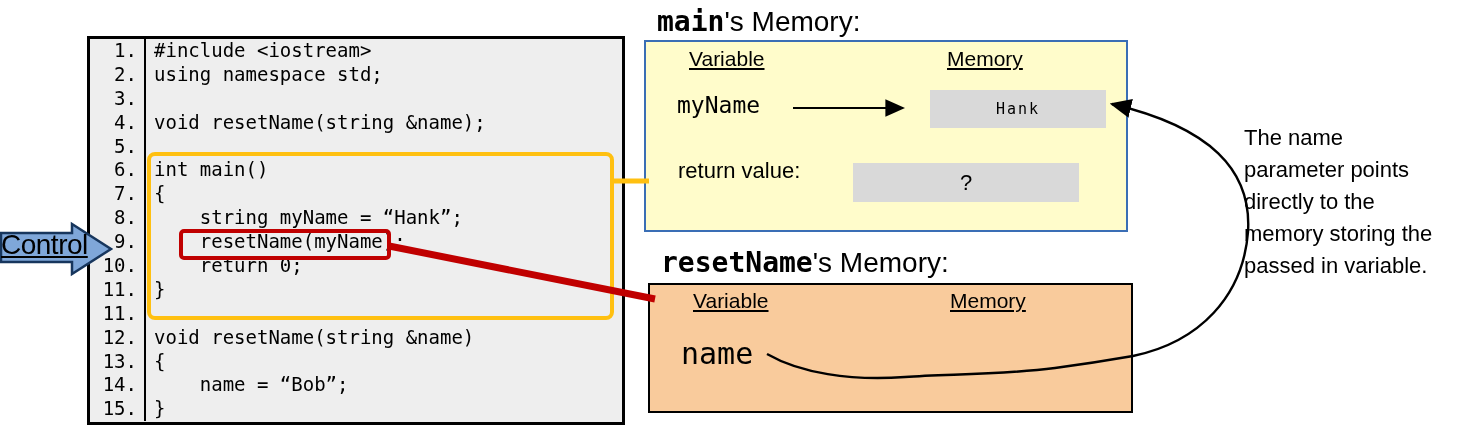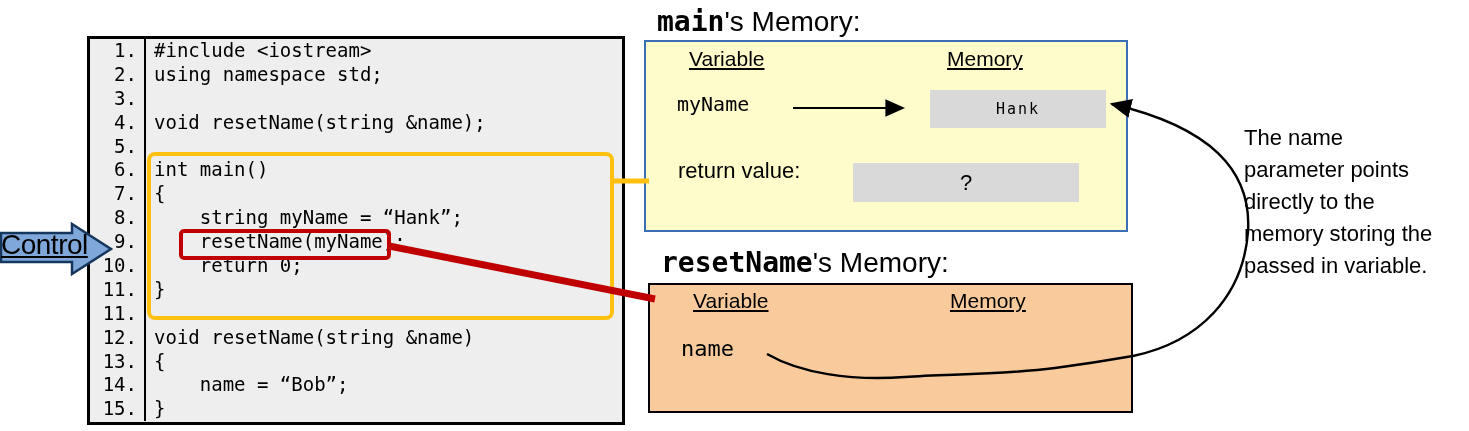--- a/index.html
+++ b/index.html
@@ -29,21 +29,21 @@
 
   
   #main-title{left:657px;top:5px;font-size:28px;z-index:2;white-space:pre;}
   #reset-title{left:661px;top:246px;font-size:28px;z-index:2;white-space:pre;}
   .mem-title-code{font-family:"DejaVu Sans Mono",monospace;font-weight:bold;}
   #main-mem-box{left:644px;top:40px;width:484px;height:192px;background:#FFFCCB;
                 border:2px solid #3A6EB5;box-sizing:border-box;z-index:1;}
   #reset-mem-box{left:648px;top:283px;width:485px;height:130px;background:#F9CB9C;
                  border:2px solid #000;box-sizing:border-box;z-index:1;}
   .col-hdr{font-size:21px;text-decoration:underline;z-index:2;}
-  .mem-var-mono{font-size:20px;z-index:2;}
+  .mem-var-mono{font-size:23px;z-index:2;}
   .mem-cell{background:#D9D9D9;text-align:center;z-index:2;}
 
   #annotation-text{left:1244px;top:122px;width:220px;font-size:22px;line-height:32px;
                    white-space:pre-line;z-index:2;}
 
   #overlay{left:0;top:0;width:1469px;height:431px;z-index:6;pointer-events:none;}
 </style>
 </head>
 <body>
 
@@ -79,21 +79,21 @@
   <div class="abs col-hdr" style="left:947px;top:47px;">Memory</div>
   <div class="abs mono mem-var-mono" style="left:677px;top:92px;">myName</div>
   <div class="abs mono mem-cell" style="left:930px;top:90px;width:176px;height:38px;font-size:15px;line-height:38px;letter-spacing:2px;">Hank</div>
   <div class="abs sans" style="left:678px;top:158px;font-size:22px;z-index:2;">return value:</div>
   <div class="abs sans mem-cell" style="left:853px;top:163px;width:226px;height:39px;font-size:22px;line-height:39px;">?</div>
 
   <div id="reset-title" class="abs"><span class="mem-title-code">resetName</span><span>'s Memory:</span></div>
   <div id="reset-mem-box" class="abs"></div>
   <div class="abs col-hdr" style="left:693px;top:289px;">Variable</div>
   <div class="abs col-hdr" style="left:950px;top:289px;">Memory</div>
-  <div class="abs mono" style="left:681px;top:336px;font-size:22px;z-index:2;">name</div>
+  <div class="abs mono" style="left:681px;top:336px;font-size:30px;z-index:2;">name</div>
 
   <div id="annotation-text" class="abs">The name
 parameter points
 directly to the
 memory storing the
 passed in variable.</div>
 
   <svg id="overlay" class="abs" viewBox="0 0 1469 431">
     <defs>
       <marker id="arrowhead" markerWidth="9" markerHeight="8" refX="8" refY="4" orient="auto">

